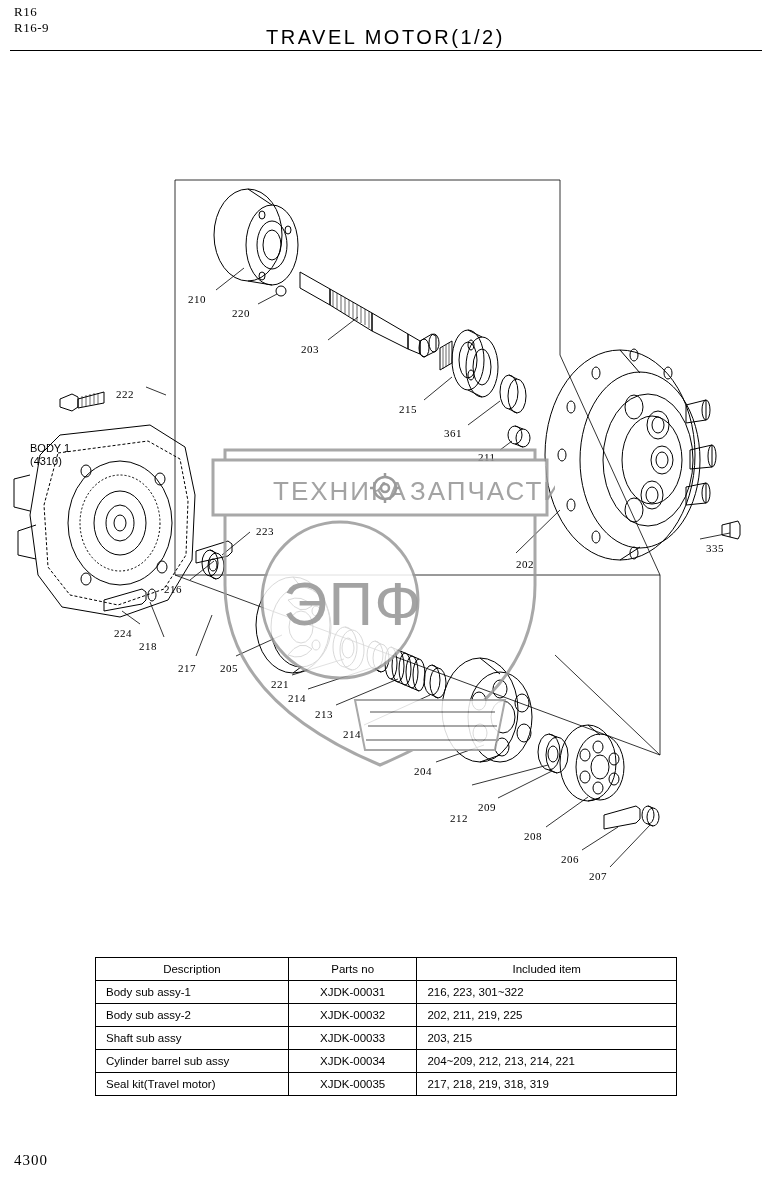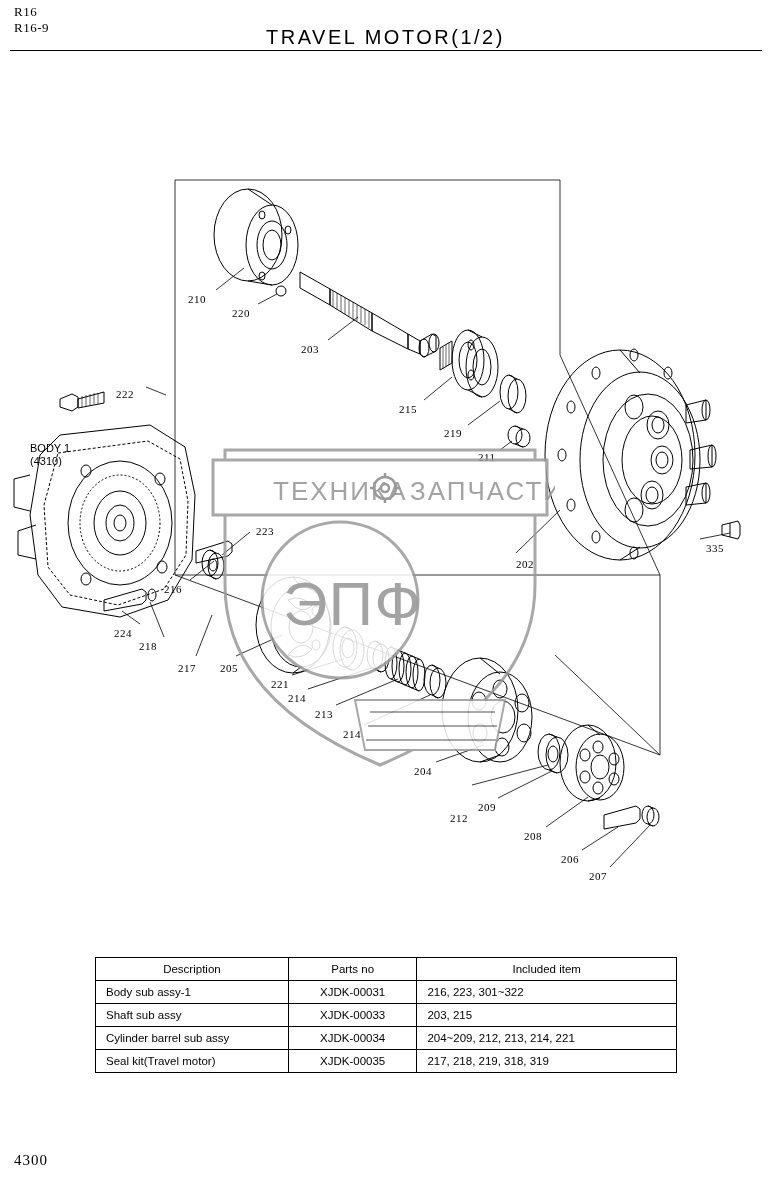--- a/index.html
+++ b/index.html
@@ -387,21 +387,21 @@
     <div class="body-label" style="left:30px; top:387px;">
       <div>BODY 1</div>
       <div>(4310)</div>
     </div>
 
     <span class="callout" style="left:188px; top:238px;">210</span>
     <span class="callout" style="left:232px; top:252px;">220</span>
     <span class="callout" style="left:301px; top:288px;">203</span>
     <span class="callout" style="left:116px; top:333px;">222</span>
     <span class="callout" style="left:399px; top:348px;">215</span>
-    <span class="callout" style="left:444px; top:372px;">219</span>
+    <span class="callout" style="left:444px; top:372px;">361</span>
     <span class="callout" style="left:478px; top:396px;">211</span>
     <span class="callout" style="left:706px; top:487px;">335</span>
     <span class="callout" style="left:256px; top:470px;">223</span>
     <span class="callout" style="left:516px; top:503px;">202</span>
     <span class="callout" style="left:164px; top:528px;">216</span>
     <span class="callout" style="left:114px; top:572px;">224</span>
     <span class="callout" style="left:139px; top:585px;">218</span>
     <span class="callout" style="left:178px; top:607px;">217</span>
     <span class="callout" style="left:220px; top:607px;">205</span>
     <span class="callout" style="left:271px; top:623px;">221</span>
@@ -459,20 +459,25 @@
         <th class="col-incl">Included item</th>
       </tr>
     </thead>
     <tbody>
       <tr>
         <td class="col-desc">Body sub assy-1</td>
         <td class="col-parts">XJDK-00031</td>
         <td class="col-incl">216, 223, 301~322</td>
       </tr>
       <tr>
+        <td class="col-desc">Body sub assy-2</td>
+        <td class="col-parts">XJDK-00032</td>
+        <td class="col-incl">202, 211, 219, 225</td>
+      </tr>
+      <tr>
         <td class="col-desc">Shaft sub assy</td>
         <td class="col-parts">XJDK-00033</td>
         <td class="col-incl">203, 215</td>
       </tr>
       <tr>
         <td class="col-desc">Cylinder barrel sub assy</td>
         <td class="col-parts">XJDK-00034</td>
         <td class="col-incl">204~209, 212, 213, 214, 221</td>
       </tr>
       <tr>

